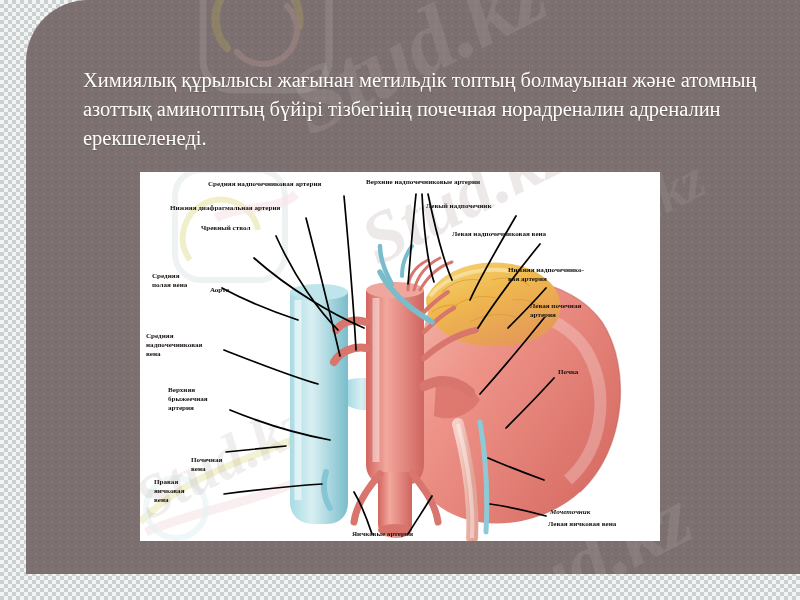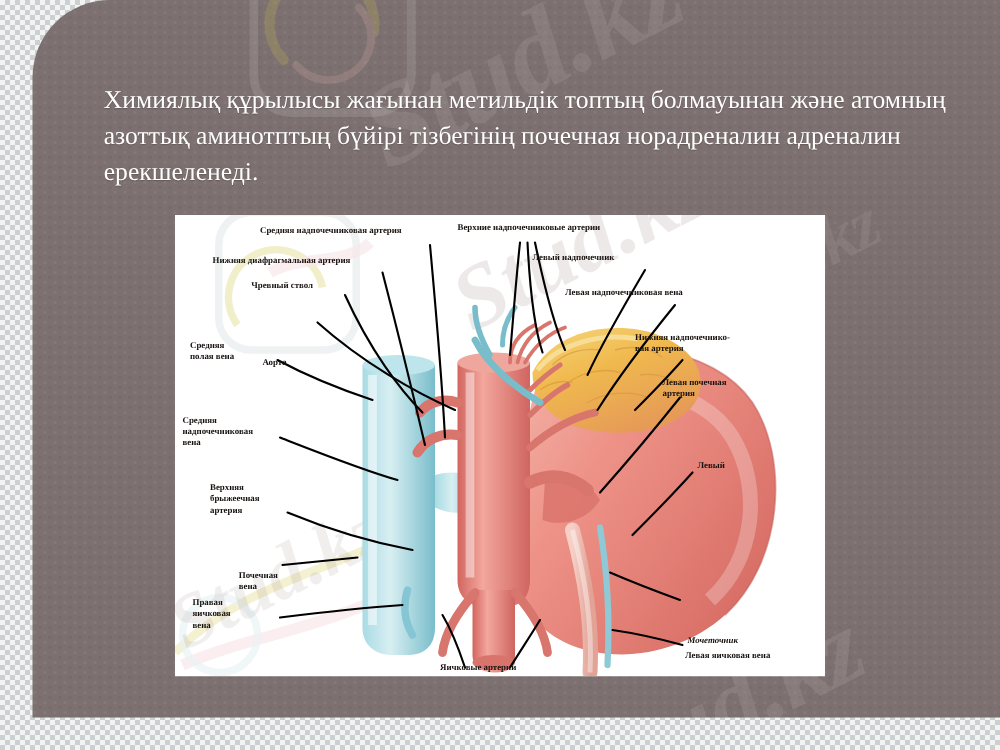--- a/index.html
+++ b/index.html
@@ -283,19 +283,19 @@
 вена</div>
       <div class="lbl" style="left:212px;top:358px;">Яичковые артерии</div>
 
       <div class="lbl r" style="left:226px;top:6px;">Верхние надпочечниковые артерии</div>
       <div class="lbl r" style="left:286px;top:30px;">Левый надпочечник</div>
       <div class="lbl r" style="left:312px;top:58px;">Левая надпочечниковая вена</div>
       <div class="lbl r" style="left:368px;top:94px;">Нижняя надпочечнико-
 вая артерия</div>
       <div class="lbl r" style="left:390px;top:130px;">Левая почечная
 артерия</div>
-      <div class="lbl r" style="left:418px;top:196px;">Левый</div>
+      <div class="lbl r" style="left:418px;top:196px;">Почка</div>
       <div class="lbl r" style="left:408px;top:300px;margin-top:48px;">Левая яичковая вена</div>
       <div class="lbl r" style="left:410px;top:336px;font-style:italic;">Мочеточник</div>
 
     </div>
   </div>
 </div>
 
 </body></html>

